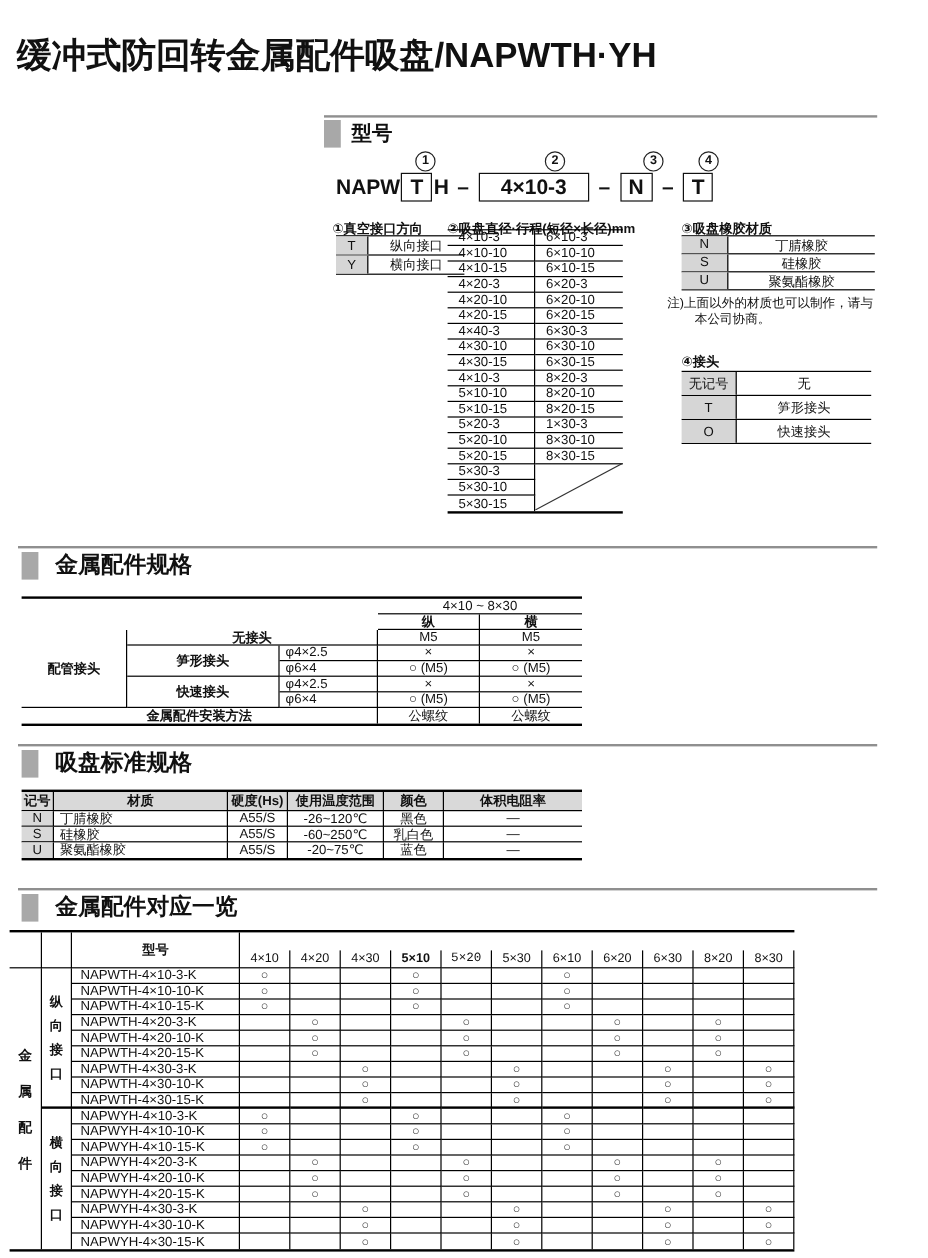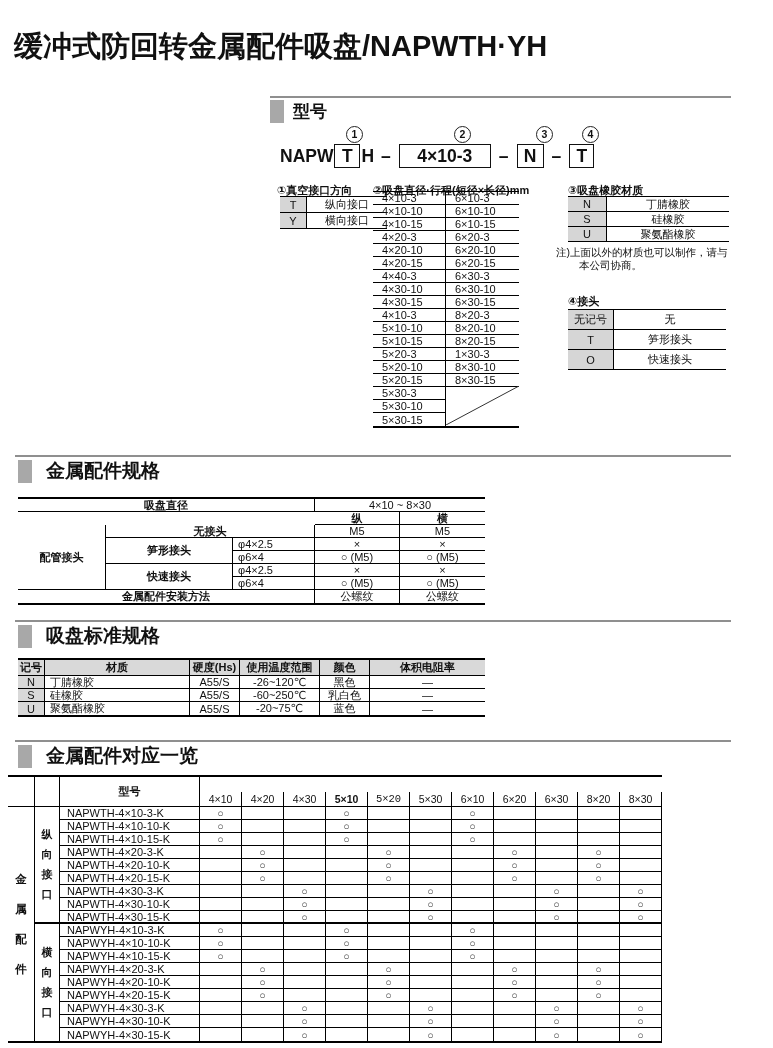--- a/index.html
+++ b/index.html
@@ -206,21 +206,20 @@
       <div class="pcode" style="width: 45px;">O</div>
       <div class="plabel" style="width: 112px;">快速接头</div>
     </div>
   </div>
 
 <div class="sec-line" style="left:15px;top:455px;width:716px;"></div>
 <div class="sec-square" style="left:18px;top:460px;"></div>
 <div class="sec-title" style="left:46px;top:458px;font-size:19px;">金属配件规格</div>
 
 <div class="fg">
-  <div class="fc bold" style="grid-area:1/1/2/4;">吸盘直径</div>
   <div class="fc nr" style="grid-area:1/4/2/6;">4×10 ~ 8×30</div>
   <div class="fc bold tb" style="grid-area:2/4/3/5;">纵</div>
   <div class="fc bold tb nr" style="grid-area:2/5/3/6;">横</div>
   <div class="fc bold tb" style="grid-area:3/1/8/2;">配管接头</div>
   <div class="fc bold" style="grid-area:3/2/4/4;">无接头</div>
   <div class="fc" style="grid-area:3/4/4/5;">M5</div>
   <div class="fc nr" style="grid-area:3/5/4/6;">M5</div>
   <div class="fc bold" style="grid-area:4/2/6/3;">笋形接头</div>
   <div class="fc left" style="grid-area:4/3/5/4;">φ4×2.5</div>
   <div class="fc" style="grid-area:4/4/5/5;">×</div>

